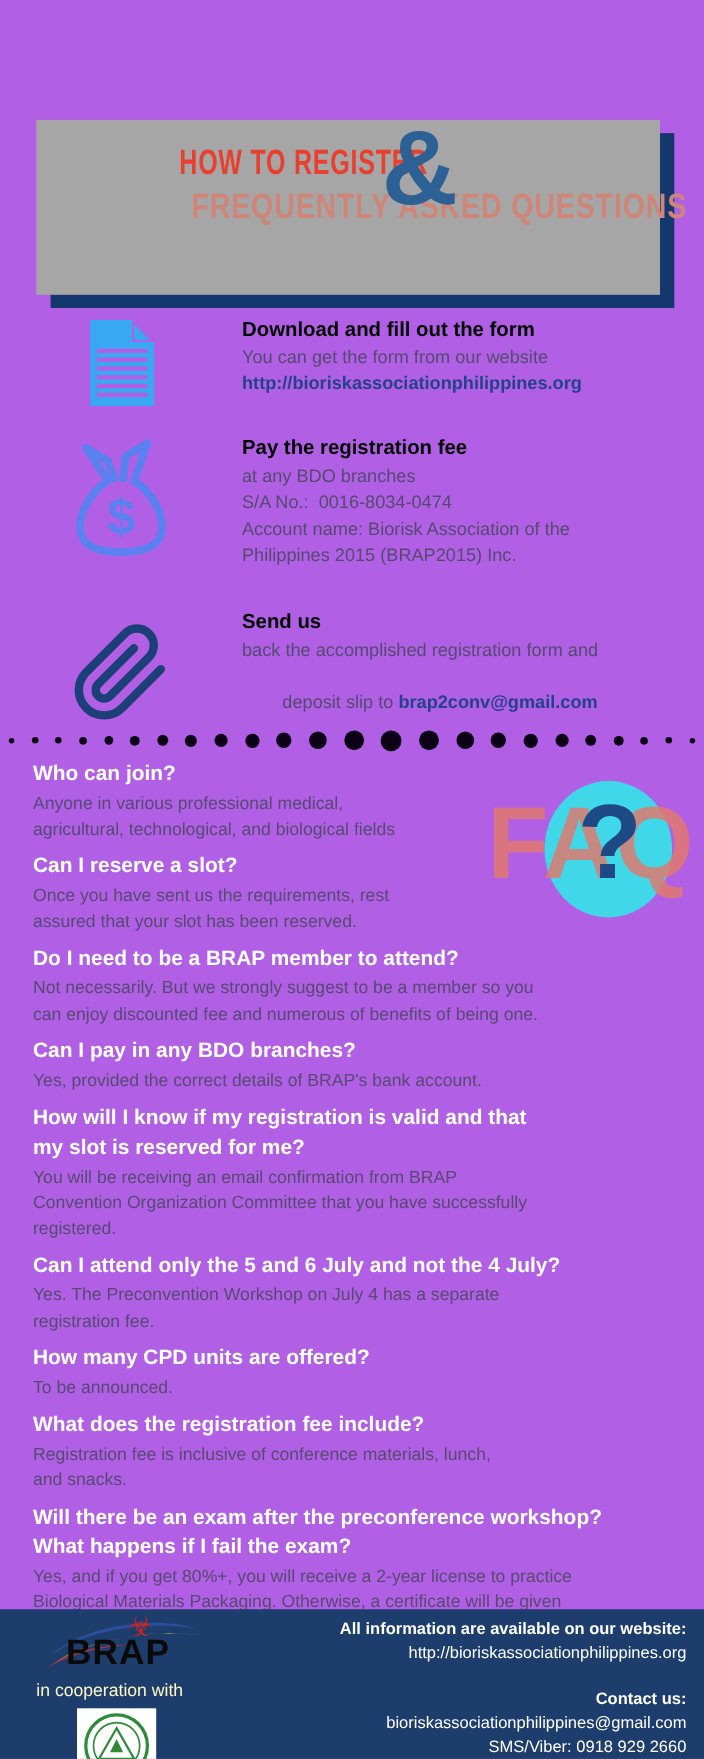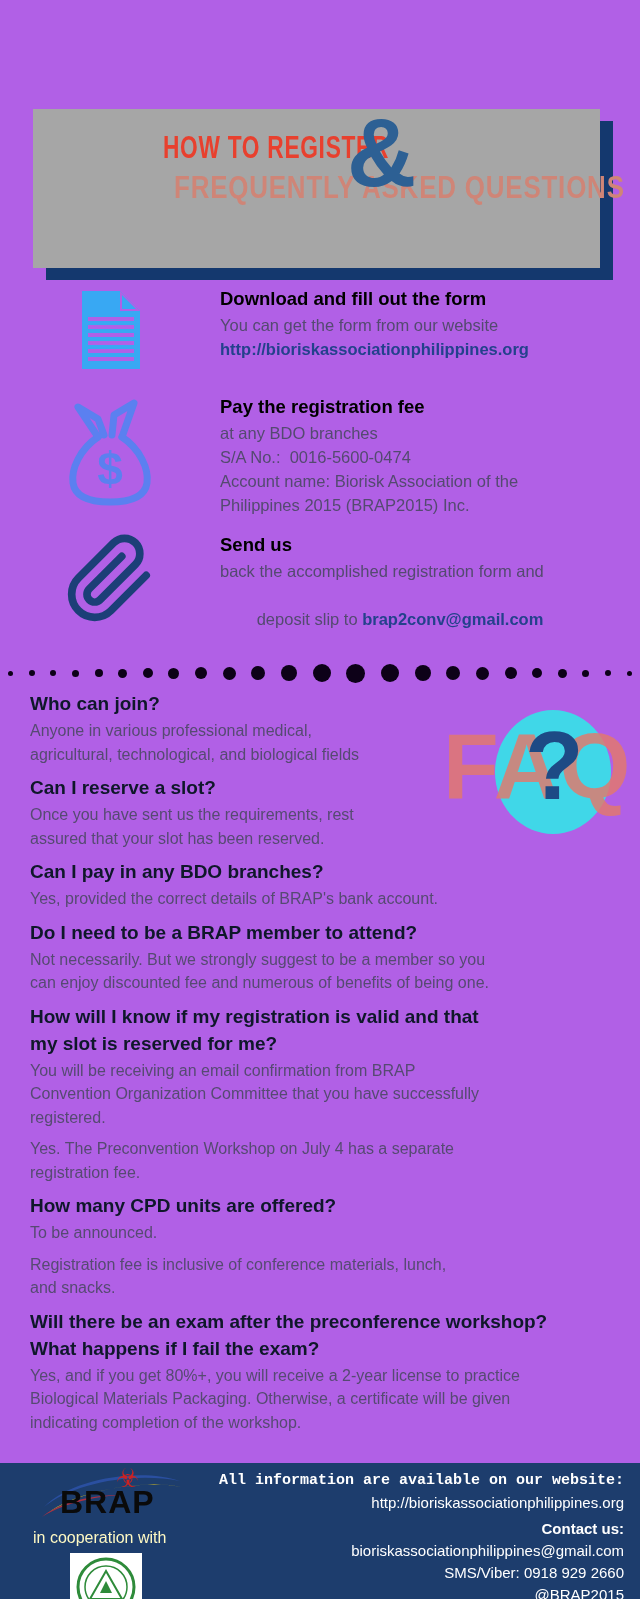--- a/index.html
+++ b/index.html
@@ -29,31 +29,31 @@
   }
   
   .step{position:absolute;left:0;width:640px;display:flex;}
   .step-icon-col{width:220px;display:flex;justify-content:center;flex-shrink:0;}
   .step-text{width:400px;}
   .step-title{color:#000000;font-weight:bold;font-size:18.5px;line-height:24px;margin:0 0 2px 0;}
   .step-body{color:#544a70;font-size:16.5px;line-height:24px;white-space:pre-wrap;margin:0;}
   .step-link{color:#24418c;font-weight:bold;font-size:16.5px;line-height:24px;text-decoration:none;}
   #step1{top:287px;}
   #step2{top:395px;}
-  #step3{top:533px;}
+  #step3{top:553px;align-items:center;}
   
   .dots-row{
     position:absolute;left:8px;top:661px;width:624px;height:24px;
     display:flex;justify-content:space-between;align-items:center;
   }
   .dot{background:#0d0118;border-radius:50%;display:inline-block;flex-shrink:0;}
   
   .faq-list{position:absolute;left:30px;top:690px;width:595px;}
   .faq-item{margin:0 0 8px 0;}
-  .faq-q{color:#0f172a;font-weight:bold;font-size:19px;line-height:27px;white-space:pre-wrap;margin:0;}
+  .faq-q{color:#ffffff;font-weight:bold;font-size:19px;line-height:27px;white-space:pre-wrap;margin:0;}
   .faq-a{color:#564a72;font-size:16px;line-height:23.5px;white-space:pre-wrap;margin:2px 0 0 0;}
   .faq-item.gap-after{}
   .faq-badge{position:absolute;left:443px;top:708px;width:195px;height:130px;z-index:1;}
   .faq-circle{
     position:absolute;left:52px;top:2px;width:116px;height:124px;border-radius:50%;
     background:#40d7e8;
   }
   .faq-letters{
     position:absolute;left:0;top:12px;font-size:93px;font-weight:bold;line-height:1;
     color:#e4796b;opacity:.82;letter-spacing:0;transform:scaleX(.98);transform-origin:left top;
@@ -61,22 +61,22 @@
   .faq-qmark{
     position:absolute;left:82px;top:10px;font-size:96px;font-weight:bold;line-height:1;
     color:#1d4a85;
   }
   
   .footer{
     position:absolute;left:0;top:1463px;width:640px;height:136px;background:#1d3d6d;
   }
   .footer-right{position:absolute;right:16px;top:7px;text-align:right;color:#ffffff;}
   .footer-line{font-size:15px;line-height:22px;}
-  .footer-line.bold{font-weight:bold;font-family:Liberation Mono, monospace;}
-  .footer-line.contact{margin-top:4px;font-weight:bold;}
+  .footer-line.bold{font-weight:bold;}
+  .footer-line.contact{margin-top:20px;font-weight:bold;}
   .footer-link{color:#ffffff;text-decoration:none;}
   .brap-logo{position:absolute;left:40px;top:2px;width:160px;height:64px;}
   .coop-text{position:absolute;left:33px;top:66px;color:#fef9c3;font-size:16px;}
   .seal-box{position:absolute;left:70px;top:90px;width:72px;height:46px;background:#ffffff;overflow:hidden;}
 </style>
 </head>
 <body>
 
 <div id="poster">
 
@@ -120,21 +120,21 @@
             <path d="M36 42 L16 12 L36 24 L42 40"></path>
             <path d="M60 42 L72 8 L52 20 L50 40"></path>
           </g>
           <text x="48" y="90" text-anchor="middle" font-family="Liberation Sans, DejaVu Sans, sans-serif" font-size="46" font-weight="bold" fill="#5b80f0">$</text>
         </svg>
       </span>
     </div>
     <div class="step-text">
       <p class="step-title">Pay the registration fee</p>
       <p class="step-body">at any BDO branches
-S/A No.:  0016-5600-0474
+S/A No.:  0016-8034-0474
 Account name: Biorisk Association of the
 Philippines 2015 (BRAP2015) Inc.</p>
     </div>
   </div>
 
   <div class="step" id="step3">
     <div class="step-icon-col">
       <span>
         <svg width="92" height="92" viewBox="0 0 24 24">
           <path d="M21.44 11.05l-9.19 9.19a6 6 0 0 1-8.49-8.49l9.19-9.19a4 4 0 0 1 5.66 5.66l-9.2 9.19a2 2 0 0 1-2.83-2.83l8.49-8.48" fill="none" stroke="#1c3f77" stroke-width="2" stroke-linecap="round" stroke-linejoin="round"></path>
@@ -188,44 +188,46 @@
       <p class="faq-q">Who can join?</p>
       <p class="faq-a">Anyone in various professional medical,
 agricultural, technological, and biological fields</p>
     </div>
     <div class="faq-item">
       <p class="faq-q">Can I reserve a slot?</p>
       <p class="faq-a">Once you have sent us the requirements, rest
 assured that your slot has been reserved.</p>
     </div>
     <div class="faq-item">
-      <p class="faq-q">Can I pay in any BDO branches?</p>
-      <p class="faq-a">Yes, provided the correct details of BRAP's bank account.</p>
-    </div>
-    <div class="faq-item">
       <p class="faq-q">Do I need to be a BRAP member to attend?</p>
       <p class="faq-a">Not necessarily. But we strongly suggest to be a member so you
 can enjoy discounted fee and numerous of benefits of being one.</p>
+    </div>
+    <div class="faq-item">
+      <p class="faq-q">Can I pay in any BDO branches?</p>
+      <p class="faq-a">Yes, provided the correct details of BRAP's bank account.</p>
     </div>
     <div class="faq-item">
       <p class="faq-q">How will I know if my registration is valid and that
 my slot is reserved for me?</p>
       <p class="faq-a">You will be receiving an email confirmation from BRAP
 Convention Organization Committee that you have successfully
 registered.</p>
     </div>
     <div class="faq-item">
+      <p class="faq-q">Can I attend only the 5 and 6 July and not the 4 July?</p>
       <p class="faq-a">Yes. The Preconvention Workshop on July 4 has a separate
 registration fee.</p>
     </div>
     <div class="faq-item gap-after">
       <p class="faq-q">How many CPD units are offered?</p>
       <p class="faq-a">To be announced.</p>
     </div>
     <div class="faq-item">
+      <p class="faq-q">What does the registration fee include?</p>
       <p class="faq-a">Registration fee is inclusive of conference materials, lunch,
 and snacks.</p>
     </div>
     <div class="faq-item">
       <p class="faq-q">Will there be an exam after the preconference workshop?
 What happens if I fail the exam?</p>
       <p class="faq-a">Yes, and if you get 80%+, you will receive a 2-year license to practice
 Biological Materials Packaging. Otherwise, a certificate will be given
 indicating completion of the workshop.</p>
     </div>

